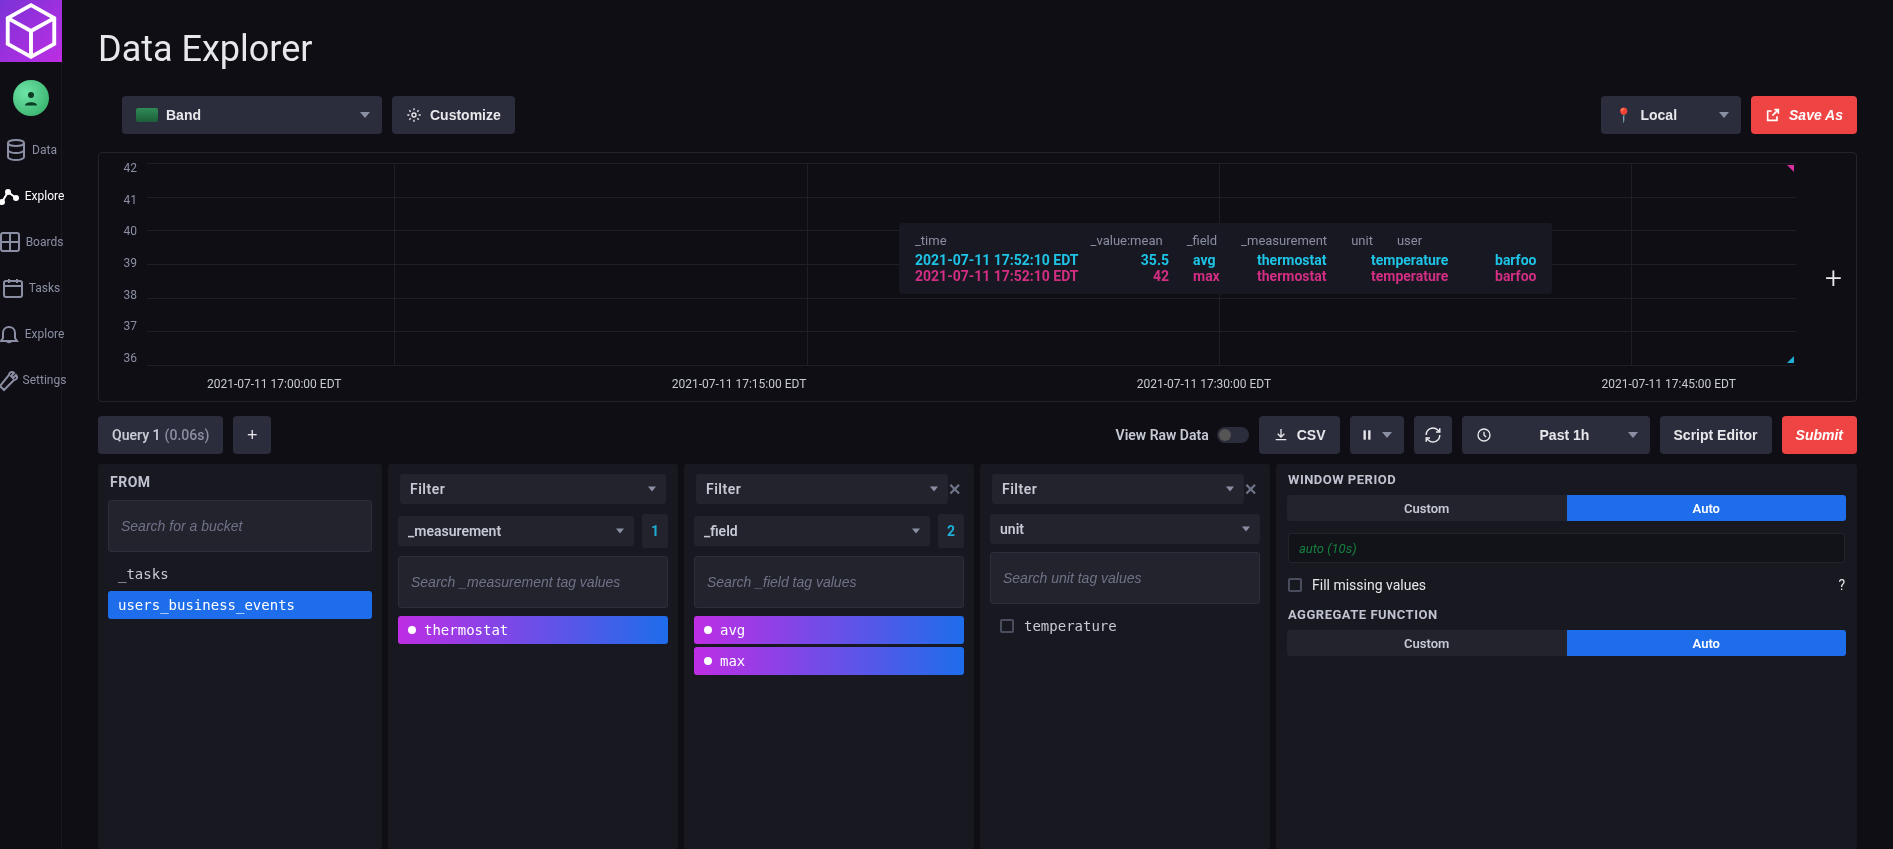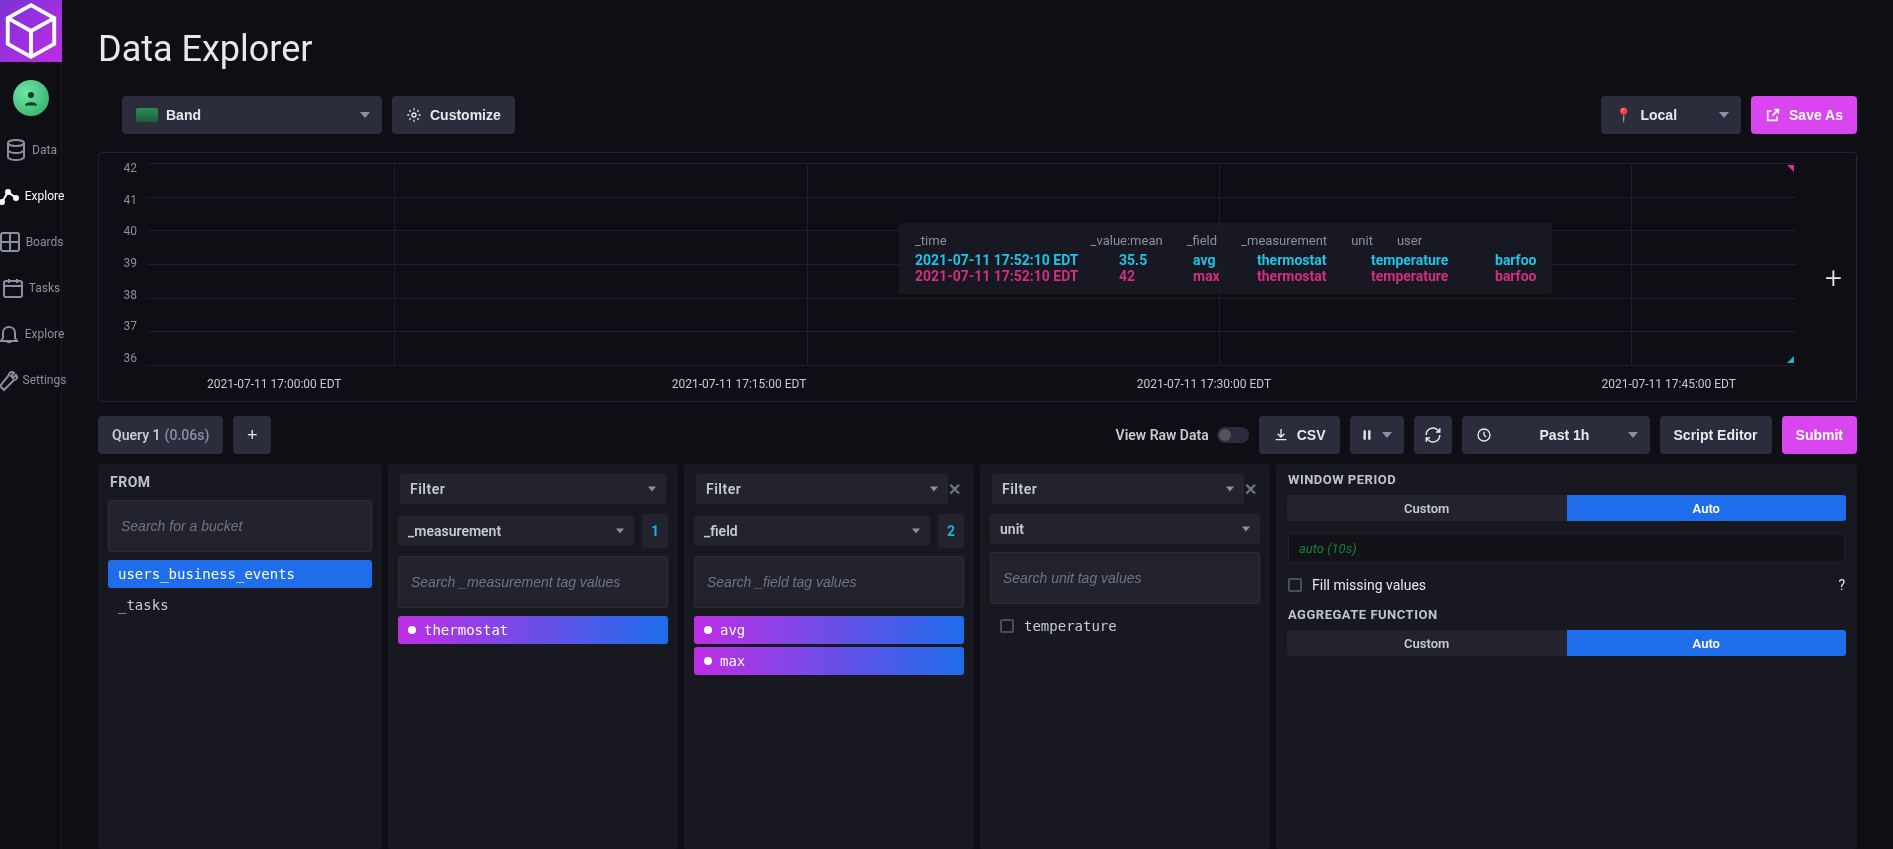--- a/index.html
+++ b/index.html
@@ -100,21 +100,21 @@
   transform: translateY(-50%);
 }
 .btn.viz { width: 260px; justify-content: flex-start; }
 .btn.viz .viz-icon {
   width: 22px; height: 14px;
   background: linear-gradient(#2e8b57, #1c5e3a);
   border-radius: 2px;
 }
 .btn.timezone { width: 140px; justify-content: flex-start; }
 .btn.timezone .pin-icon { font-size: 14px; }
-.btn.primary { background: #d946ef; color: #fff; }
+.btn.primary { background: #ef4444; color: #fff; font-style: italic; }
 .btn .gear-icon, .btn .export-icon { width: 16px; height: 16px; }
 
 .chart-area {
   background: #0f0e15;
   border: 1px solid #23232e;
   border-radius: 4px;
   position: relative;
   height: 250px;
   padding: 10px 60px 36px 48px;
 }
@@ -180,21 +180,21 @@
   padding: 10px 16px;
   border-radius: 3px;
   font-size: 14px;
 }
 .tooltip-header { display: flex; gap: 24px; color: #8b8fa3; font-size: 13px; margin-bottom: 4px; }
 .tooltip-header span:nth-child(2) { margin-left: 120px; }
 .tooltip-row { display: flex; gap: 24px; font-weight: 700; }
 .tooltip-row.cyan { color: #1ec4e6; }
 .tooltip-row.pink { color: #d22e83; }
 .tooltip-row span:first-child { width: 180px; }
-.tooltip-row .val { width: 50px; text-align: left; }
+.tooltip-row .val { width: 50px; text-align: right; }
 .tooltip-row .fld { width: 40px; }
 .tooltip-row .meas { width: 90px; }
 .tooltip-row .unit { width: 100px; }
 
 .query-toolbar {
   display: flex;
   align-items: center;
   gap: 10px;
   margin-top: 14px;
   margin-bottom: 10px;
@@ -611,22 +611,22 @@
 
   <div class="builder">
 
     <div class="builder-col col-from">
       <div class="builder-col-header">
         <span>FROM</span>
       </div>
       <div class="builder-body">
         <input class="search" placeholder="Search for a bucket" style="">
         <div class="list">
+          <div class="list-item plain">_tasks</div>
           <div class="list-item selected-blue">users_business_events</div>
-          <div class="list-item plain">_tasks</div>
         </div>
       </div>
     </div>
 
     <div class="builder-col col-filter">
       <div class="builder-col-header">
         <div class="filter-hdr-select">
           <span>Filter</span>
         </div>
       </div>

